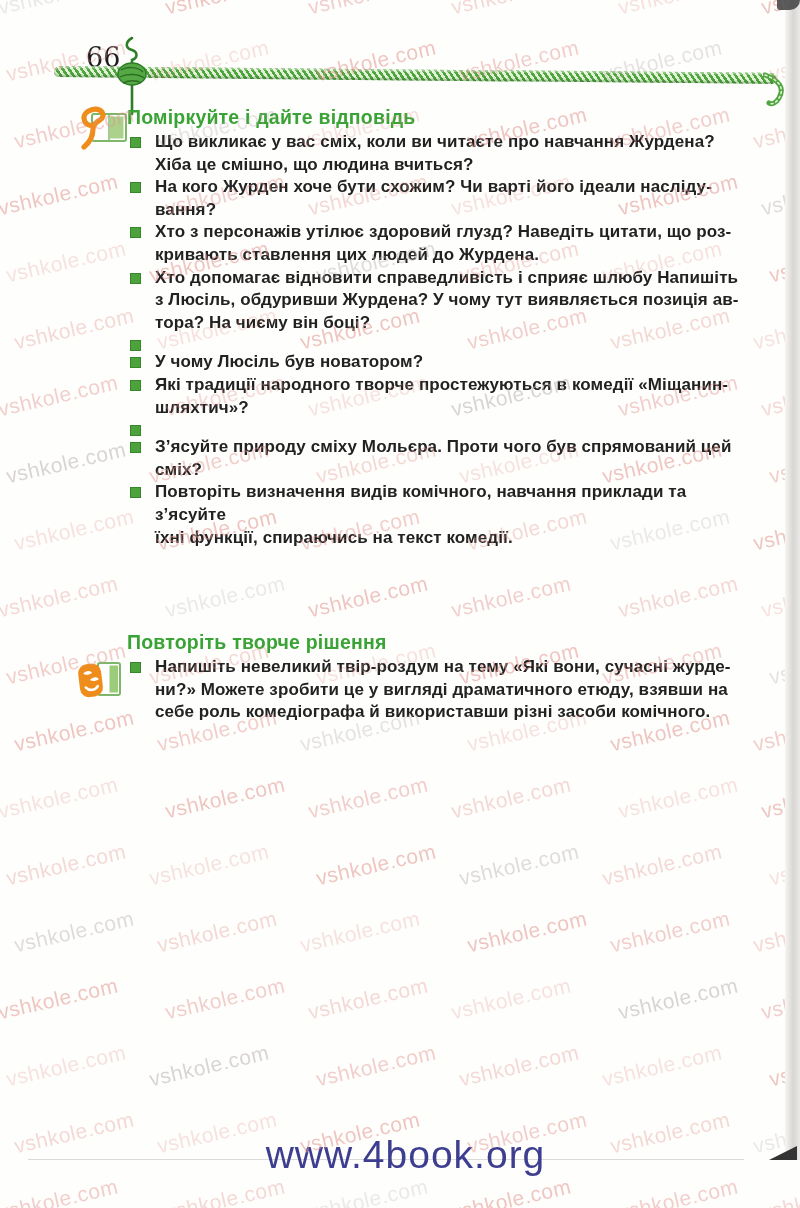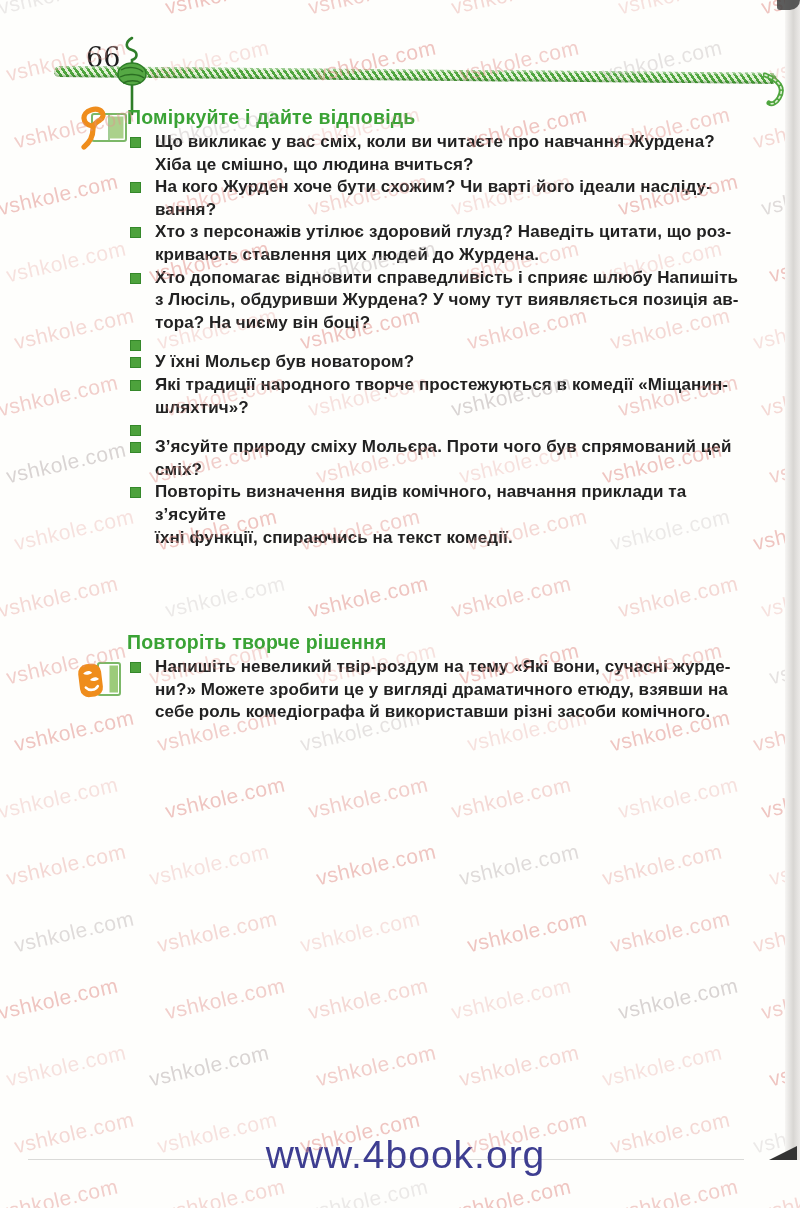--- a/index.html
+++ b/index.html
@@ -105,21 +105,21 @@
           <span class="q-bullet"></span>
           <div class="q-text">Хто допомагає відновити справедливість і сприяє шлюбу Напишіть
 з Люсіль, обдуривши Журдена? У чому тут виявляється позиція ав-
 тора? На чиєму він боці?</div>
         </div>
         <div class="q-item">
           <span class="q-bullet"></span>
         </div>
         <div class="q-item">
           <span class="q-bullet"></span>
-          <div class="q-text">У їхні Мольєр був новатором?</div>
+          <div class="q-text">У чому Люсіль був новатором?</div>
         </div>
         <div class="q-item">
           <span class="q-bullet"></span>
           <div class="q-text">Які традиції народного творче простежуються в комедії «Міщанин-
 шляхтич»?</div>
         </div>
         <div class="q-item">
           <span class="q-bullet"></span>
         </div>
         <div class="q-item">

